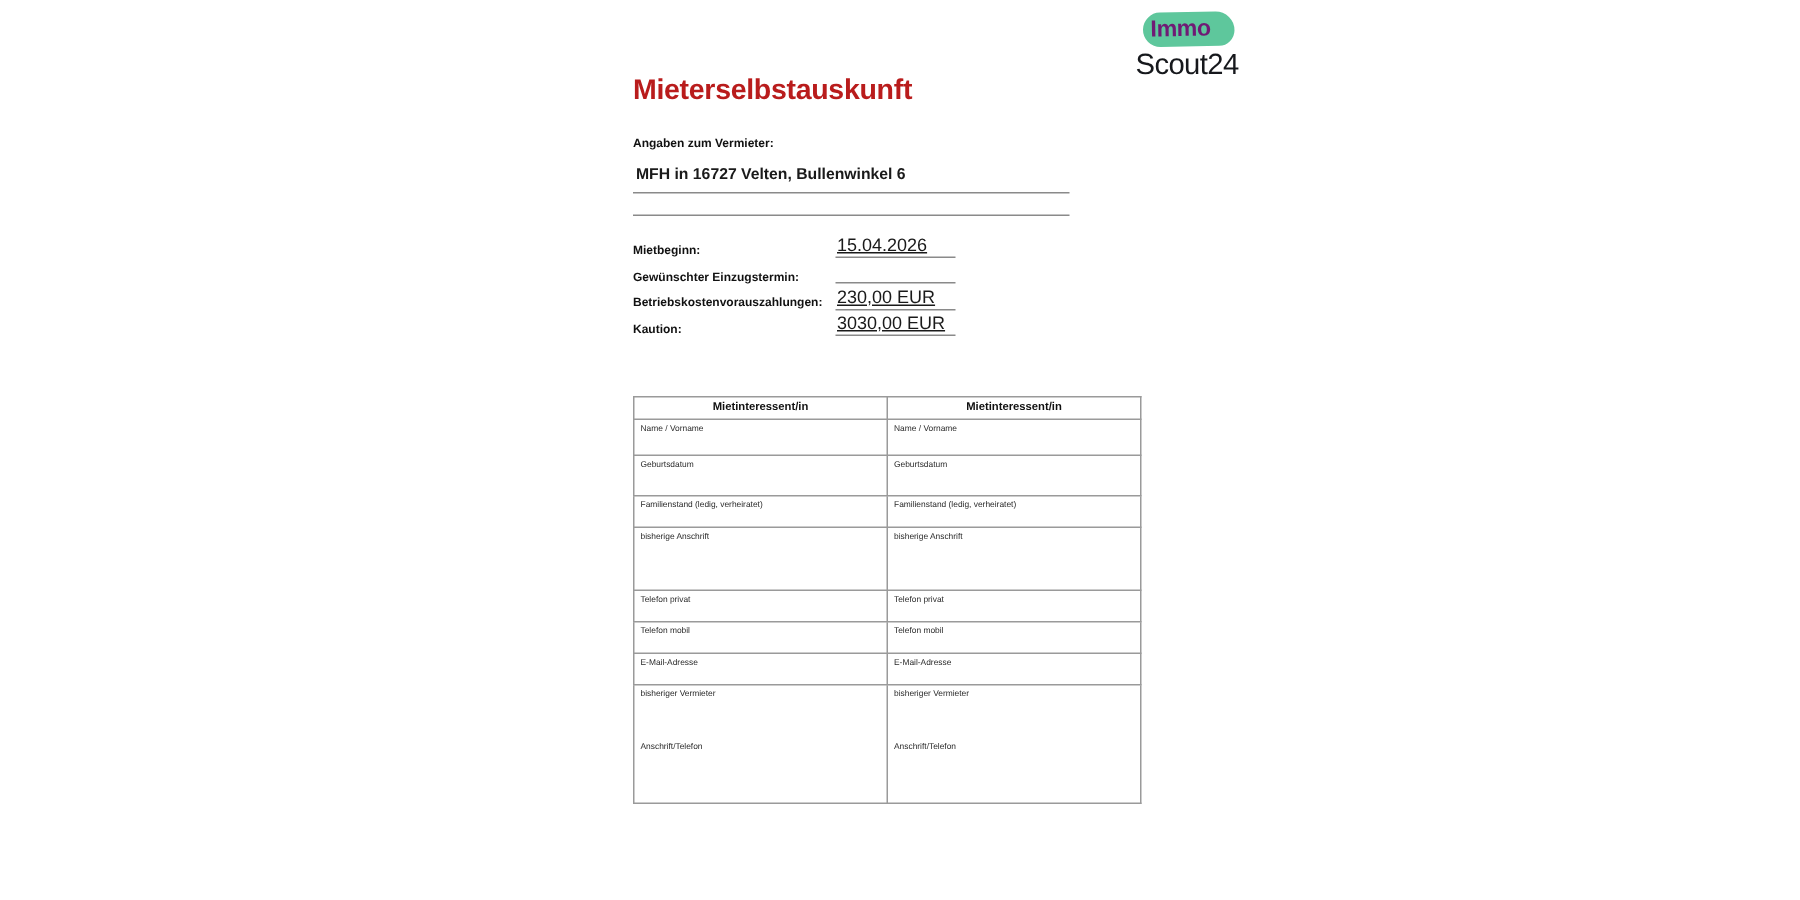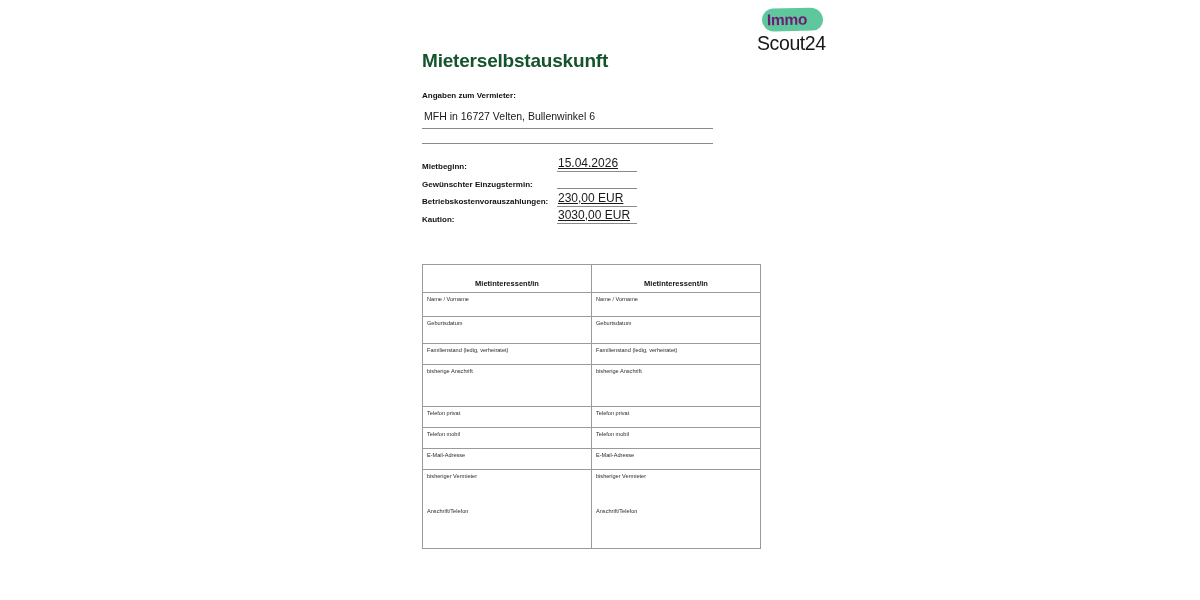--- a/index.html
+++ b/index.html
@@ -65,38 +65,39 @@
     width: 700px;
   }
 
   .doc-title {
     position: absolute;
     left: 0px;
     top: 50px;
     font-size: 19px;
     font-weight: bold;
     letter-spacing: -0.2px;
-    color: #14532d;
+    color: #b91c1c;
   }
 
   .section-label {
     position: absolute;
     left: 0px;
     top: 91px;
     font-size: 8px;
     font-weight: bold;
     color: #111111;
   }
 
   .object-value {
     position: absolute;
     left: 2px;
     top: 110px;
     font-size: 10.5px;
     color: #1a1a1a;
+    font-weight: bold;
   }
   .rule {
     position: absolute;
     left: 0px;
     width: 291px;
     height: 1px;
     background: #8a8a8a;
   }
   .rule-1 { top: 128px; }
   .rule-2 { top: 143px; }
@@ -154,21 +155,21 @@
     border: 1px solid #9a9a9a;
     padding: 0;
     vertical-align: top;
   }
   .tenant-table th {
     height: 12px;
     text-align: center;
     font-size: 7.5px;
     font-weight: bold;
     color: #111111;
-    padding: 14px 0 1px 0;
+    padding: 1px 0 1px 0;
   }
   .cell-label {
     display: block;
     font-size: 5.6px;
     color: #2b2b2b;
     padding: 3px 0 0 4px;
     line-height: 7px;
     white-space: nowrap;
   }
   .cell-label.second {

